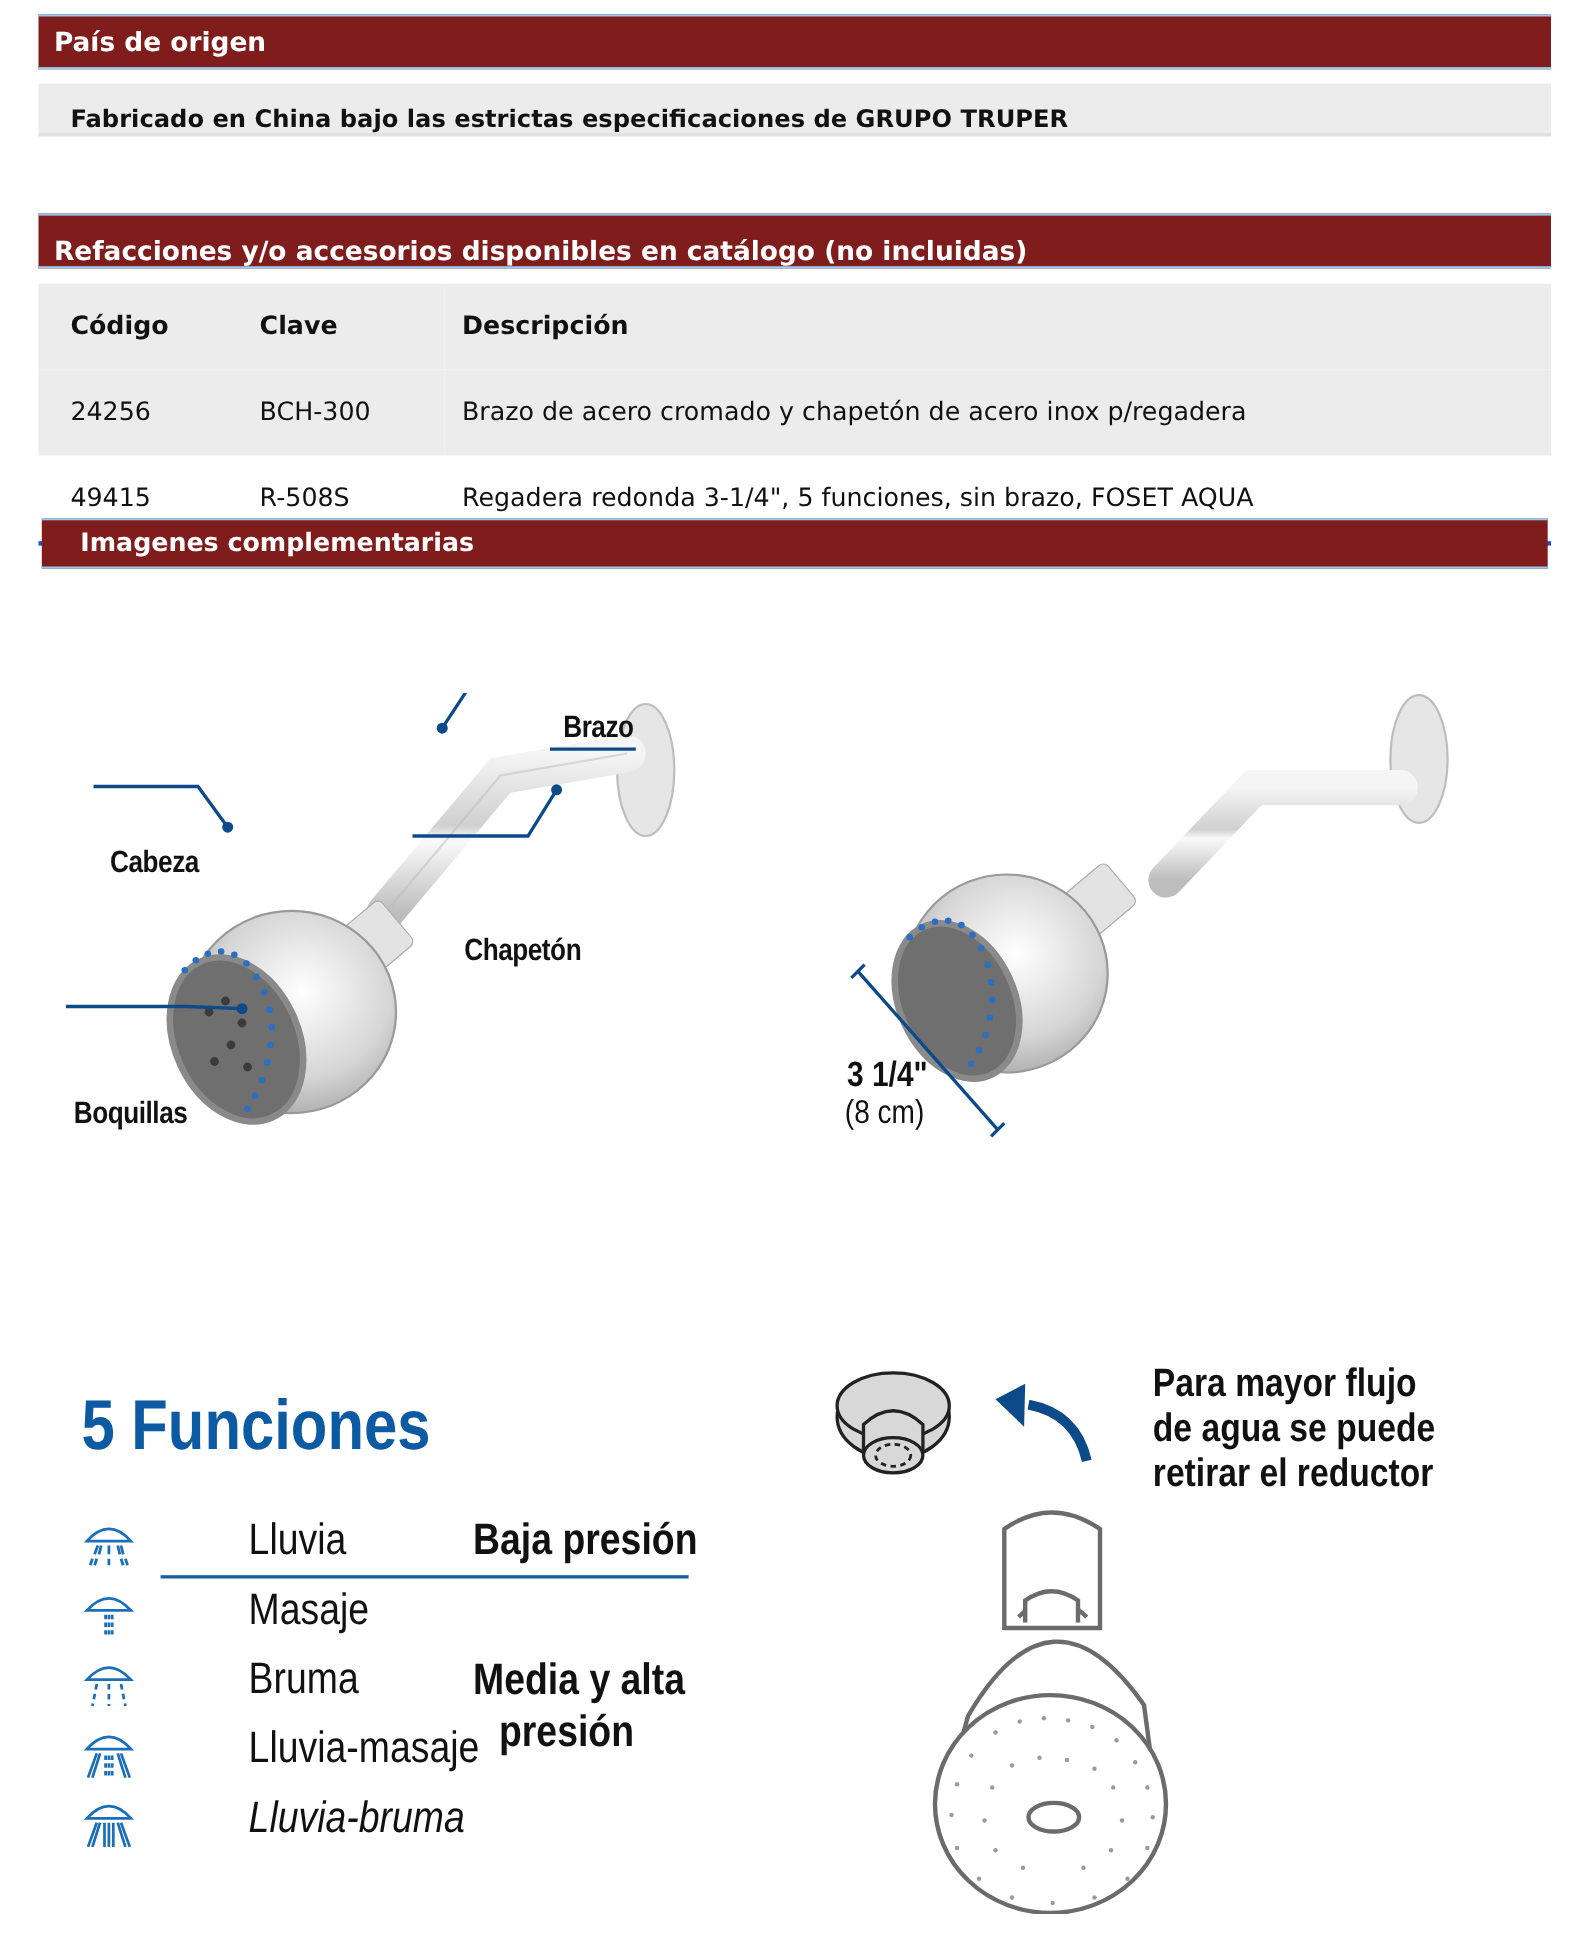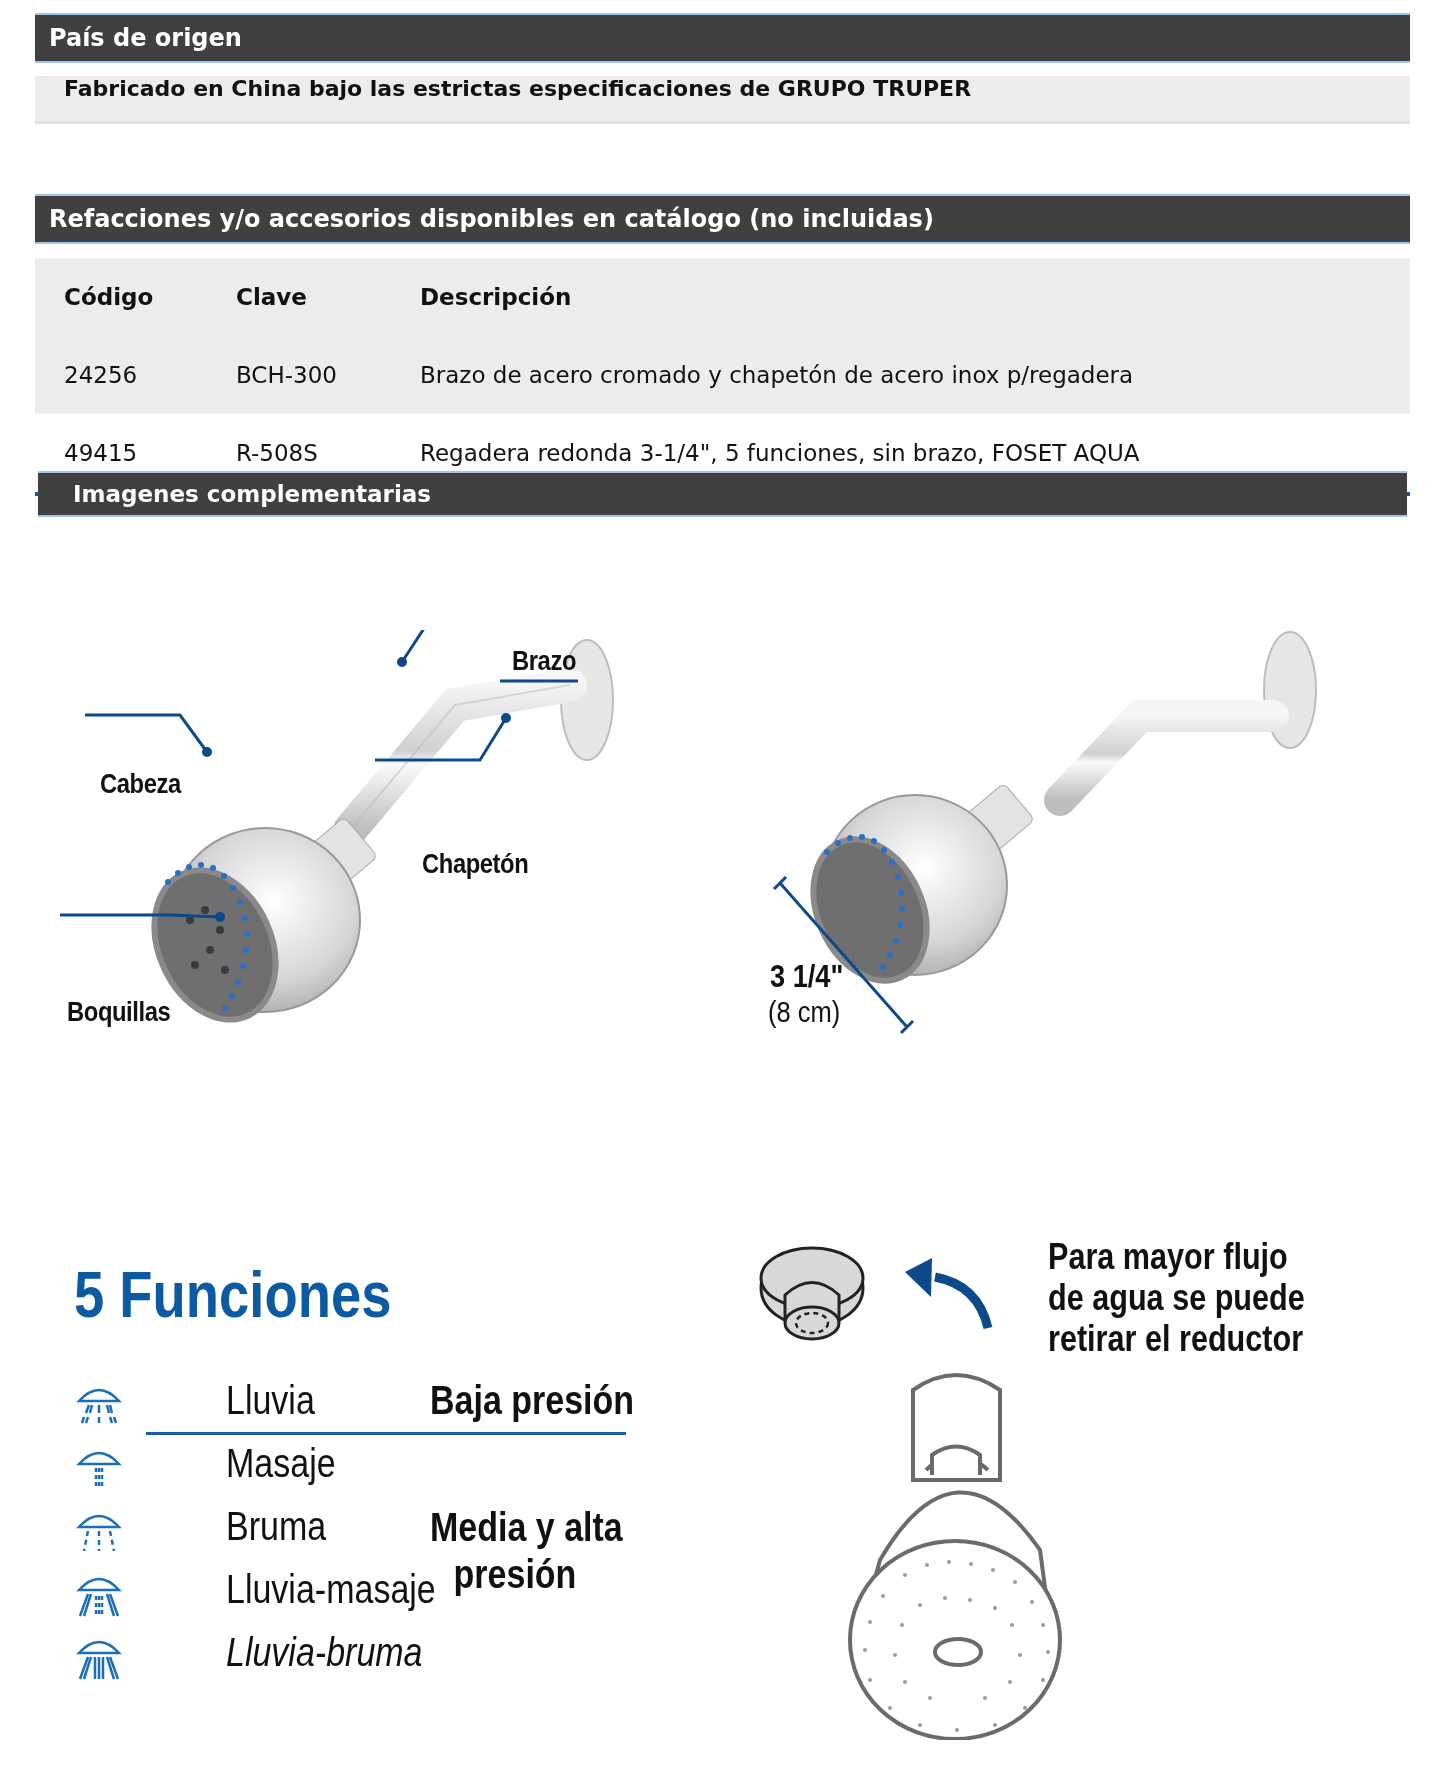--- a/index.html
+++ b/index.html
@@ -1,18 +1,18 @@
 <!DOCTYPE html>
 <html><head>
 <meta charset="utf-8">
 <style>
   html, body { margin: 0; padding: 0; background: #ffffff; }
   body { width: 1445px; height: 1772px; position: relative; font-family: "DejaVu Sans", sans-serif; color: #111; overflow: hidden; }
-  .bar { position: absolute; background: #404040; color: #fff; font-weight: bold; font-size: 24px; display: flex; align-items: center; padding-left: 14px; box-sizing: border-box; border-top: 2px solid #9cc7ef; border-bottom: 2px solid #9cc7ef; }
-  .origin-row { position: absolute; left: 35px; top: 76px; width: 1375px; height: 48px; background: #ececec; border-bottom: 3px solid #e1e1e1; box-sizing: border-box; display: flex; align-items: flex-start; padding-left: 29px; font-weight: bold; font-size: 22px; }
+  .bar { position: absolute; background: #7f1d1d; color: #fff; font-weight: bold; font-size: 24px; display: flex; align-items: center; padding-left: 14px; box-sizing: border-box; border-top: 2px solid #9cc7ef; border-bottom: 2px solid #9cc7ef; }
+  .origin-row { position: absolute; left: 35px; top: 76px; width: 1375px; height: 48px; background: #ececec; border-bottom: 3px solid #e1e1e1; box-sizing: border-box; display: flex; align-items: flex-end; padding-left: 29px; font-weight: bold; font-size: 22px; }
   table.parts { position: absolute; left: 35px; top: 258px; width: 1375px; border-collapse: collapse; font-size: 23px; }
   table.parts td, table.parts th { text-align: left; padding: 16px; height: 46px; vertical-align: middle; }
   table.parts th { font-weight: bold; }
   table.parts tr.g { background: #ececec; }
   table.parts tr.last { border-bottom: 4px solid #1d4ed8; }
   .c1 { width: 140px; padding-left: 29px !important; }
   .c2 { width: 152px; }
   .lbl { position: absolute; font-family: "Liberation Sans", sans-serif; font-weight: bold; font-size: 28px; color: #111; transform: scaleX(0.85); transform-origin: left center; letter-spacing: -0.5px; }
   .dim { position: absolute; font-family: "Liberation Sans", sans-serif; color: #111; transform: scaleX(0.85); transform-origin: left center; }
   .func-title { position: absolute; left: 74px; top: 1258px; font-family: "Liberation Sans", sans-serif; font-weight: bold; font-size: 64px; color: #0c5aa2; transform: scaleX(0.85); transform-origin: left center; }
@@ -25,21 +25,21 @@
 </head>
 <body>
 
 <div class="bar" style="left:35px; top:13px; width:1375px; height:50px;">
   <span>País de origen</span>
 </div>
 <div class="origin-row">
   <span>Fabricado en China bajo las estrictas especificaciones de GRUPO TRUPER</span>
 </div>
 
-<div class="bar" style="left:35px; top:194px; width:1375px; height:50px;">
+<div class="bar" style="left:35px; top:194px; width:1375px; height:50px;align-items:flex-end;">
   <span>Refacciones y/o accesorios disponibles en catálogo (no incluidas)</span>
 </div>
 <table class="parts">
   <tbody>
       <tr class="g">
     <th class="c1">Código</th>
     <th class="c2">Clave</th>
     <th>Descripción</th>
   </tr>
   <tr class="g">

